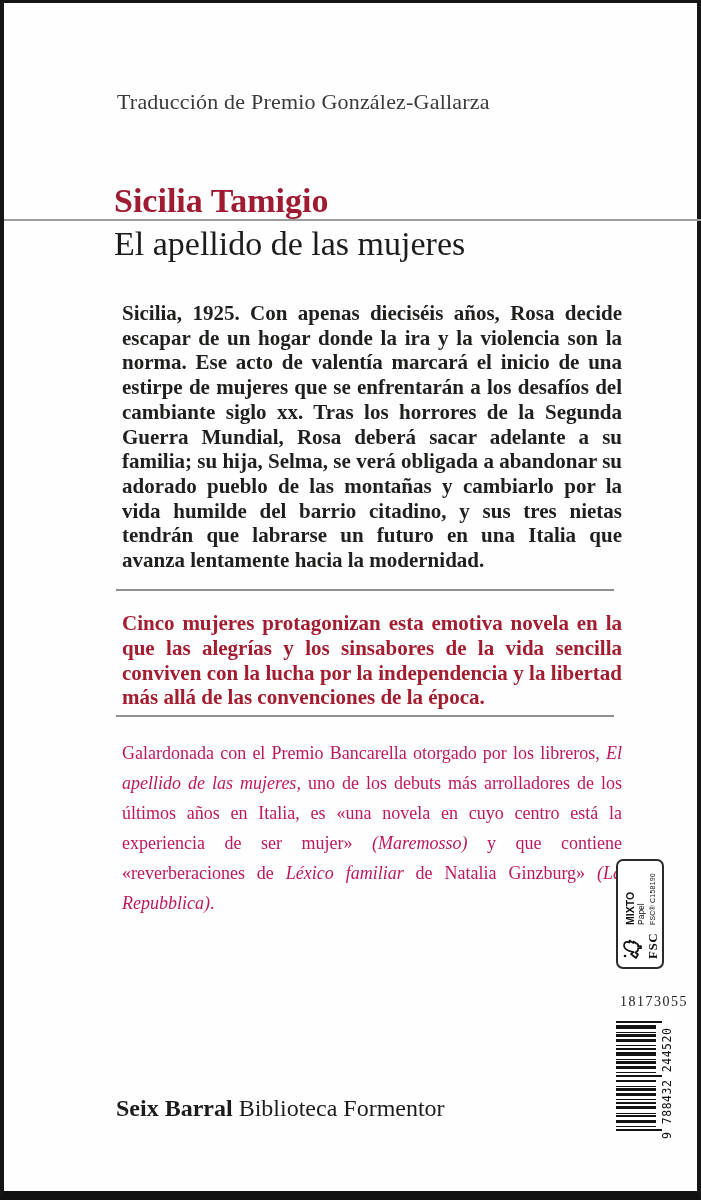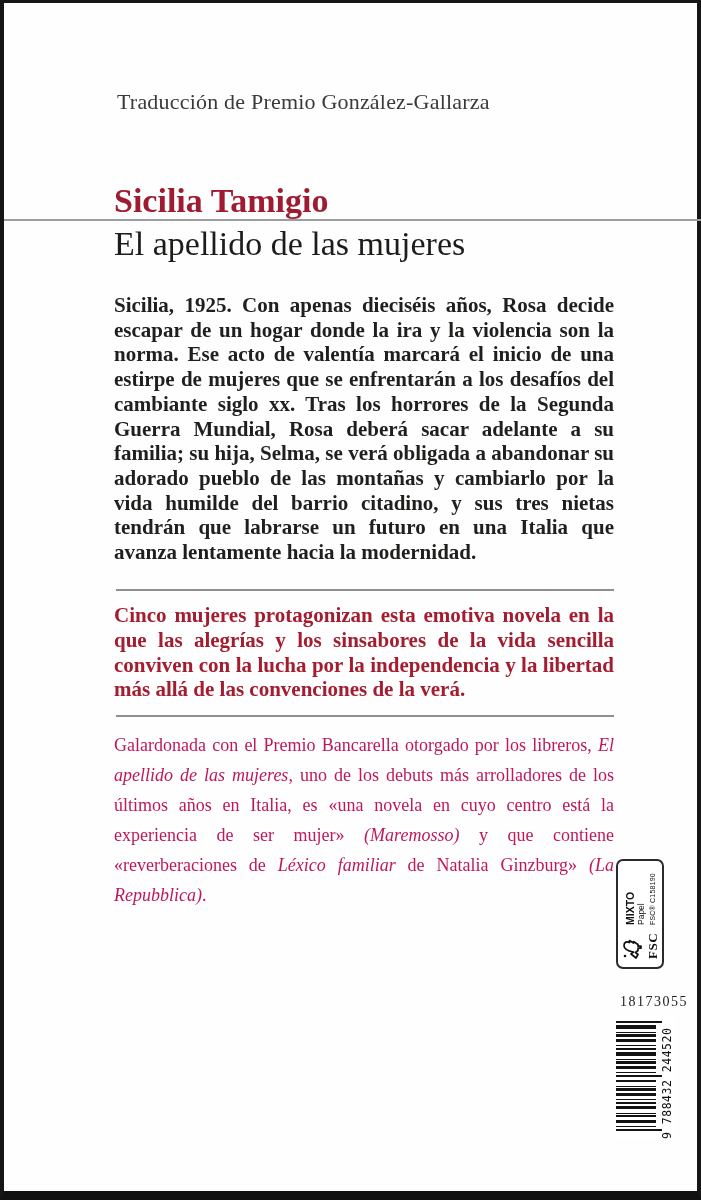--- a/index.html
+++ b/index.html
@@ -56,21 +56,21 @@
     top:727px;
     font-size:18px;line-height:30px;
     text-align:justify;color:#be185d;
   }
   .it{font-style:italic;}
   .publisher{
     position:absolute;left:112px;top:1092px;width:480px;
     font-size:24px;color:#1c1c1a;
   }
   .publisher .bold{font-weight:bold;}
-  p{margin:0;font-family:Liberation Serif, serif;}
+  p{margin:8px;font-family:Liberation Serif, serif;}
 
   
   .rot-wrap{position:absolute;overflow:visible;}
   .rot-inner{transform-origin:0 0;}
 
   
   .fsc-wrap{left:612px;top:856px;width:48px;height:110px;}
   .fsc-inner{
     width:110px;height:48px;
     transform:translate(0,110px) rotate(-90deg);
@@ -129,26 +129,30 @@
   <div class="rule-full"></div>
 
   <div class="author" style="color: rgb(158, 27, 49);">Sicilia Tamigio</div>
 
   <div class="book-title">El apellido de las mujeres</div>
 
   <p class="col synopsis">Sicilia, 1925. Con apenas dieciséis años, Rosa decide escapar de un hogar donde la ira y la violencia son la norma. Ese acto de valentía marcará el inicio de una estirpe de mujeres que se enfrentarán a los desafíos del cambiante siglo xx. Tras los horrores de la Segunda Guerra Mundial, Rosa deberá sacar adelante a su familia; su hija, Selma, se verá obligada a abandonar su adorado pueblo de las montañas y cambiarlo por la vida humilde del barrio citadino, y sus tres nietas tendrán que labrarse un futuro en una Italia que avanza lentamente hacia la modernidad.</p>
 
   <div class="rule-col rule2"></div>
 
-  <p class="col highlight" style="color: rgb(164, 28, 47);">Cinco mujeres protagonizan esta emotiva novela en la que las alegrías y los sinsabores de la vida sencilla conviven con la lucha por la independencia y la libertad más allá de las convenciones de la verá.</p>
+  <p class="col highlight" style="color: rgb(164, 28, 47);">Cinco mujeres protagonizan esta emotiva novela en la que las alegrías y los sinsabores de la vida sencilla conviven con la lucha por la independencia y la libertad más allá de las convenciones de la época.</p>
 
   <div class="rule-col rule3"></div>
 
   <p class="col review"><span>Galardonada con el Premio Bancarella otorgado por los libreros, </span><span class="it">El apellido de las mujeres</span><span>, uno de los debuts más arrolladores de los últimos años en Italia, es «una novela en cuyo centro está la experiencia de ser mujer» </span><span class="it">(Maremosso)</span><span> y que contiene «reverberaciones de </span><span class="it">Léxico familiar</span><span> de Natalia Ginzburg» </span><span class="it">(La Repubblica)</span><span>.</span></p>
 
+  <div class="publisher">
+    <span class="bold">Seix Barral</span>
+    <span>Biblioteca Formentor</span>
+  </div>
 
   <div class="rot-wrap fsc-wrap">
     <div class="rot-inner fsc-inner">
       <div class="fsc-left">
         <span>
           <svg width="26" height="22" viewBox="0 0 26 22">
             <circle cx="3" cy="4" r="1.3" fill="#111"></circle>
             <path d="M1 15 L5 10 L7 12.5 C8 7 10 3 13.5 3 C17 3 18 6 16.5 8.5 L18.5 8.5 L16 12.5 L17.5 12.5 L14.5 17 L12.8 17 L12.8 20 L10.8 20 L10.8 17 L8.5 17 L6.5 14.5 L4.5 17 Z" fill="none" stroke="#111" stroke-width="1.7" stroke-linejoin="round"></path>
           </svg>
         </span>

